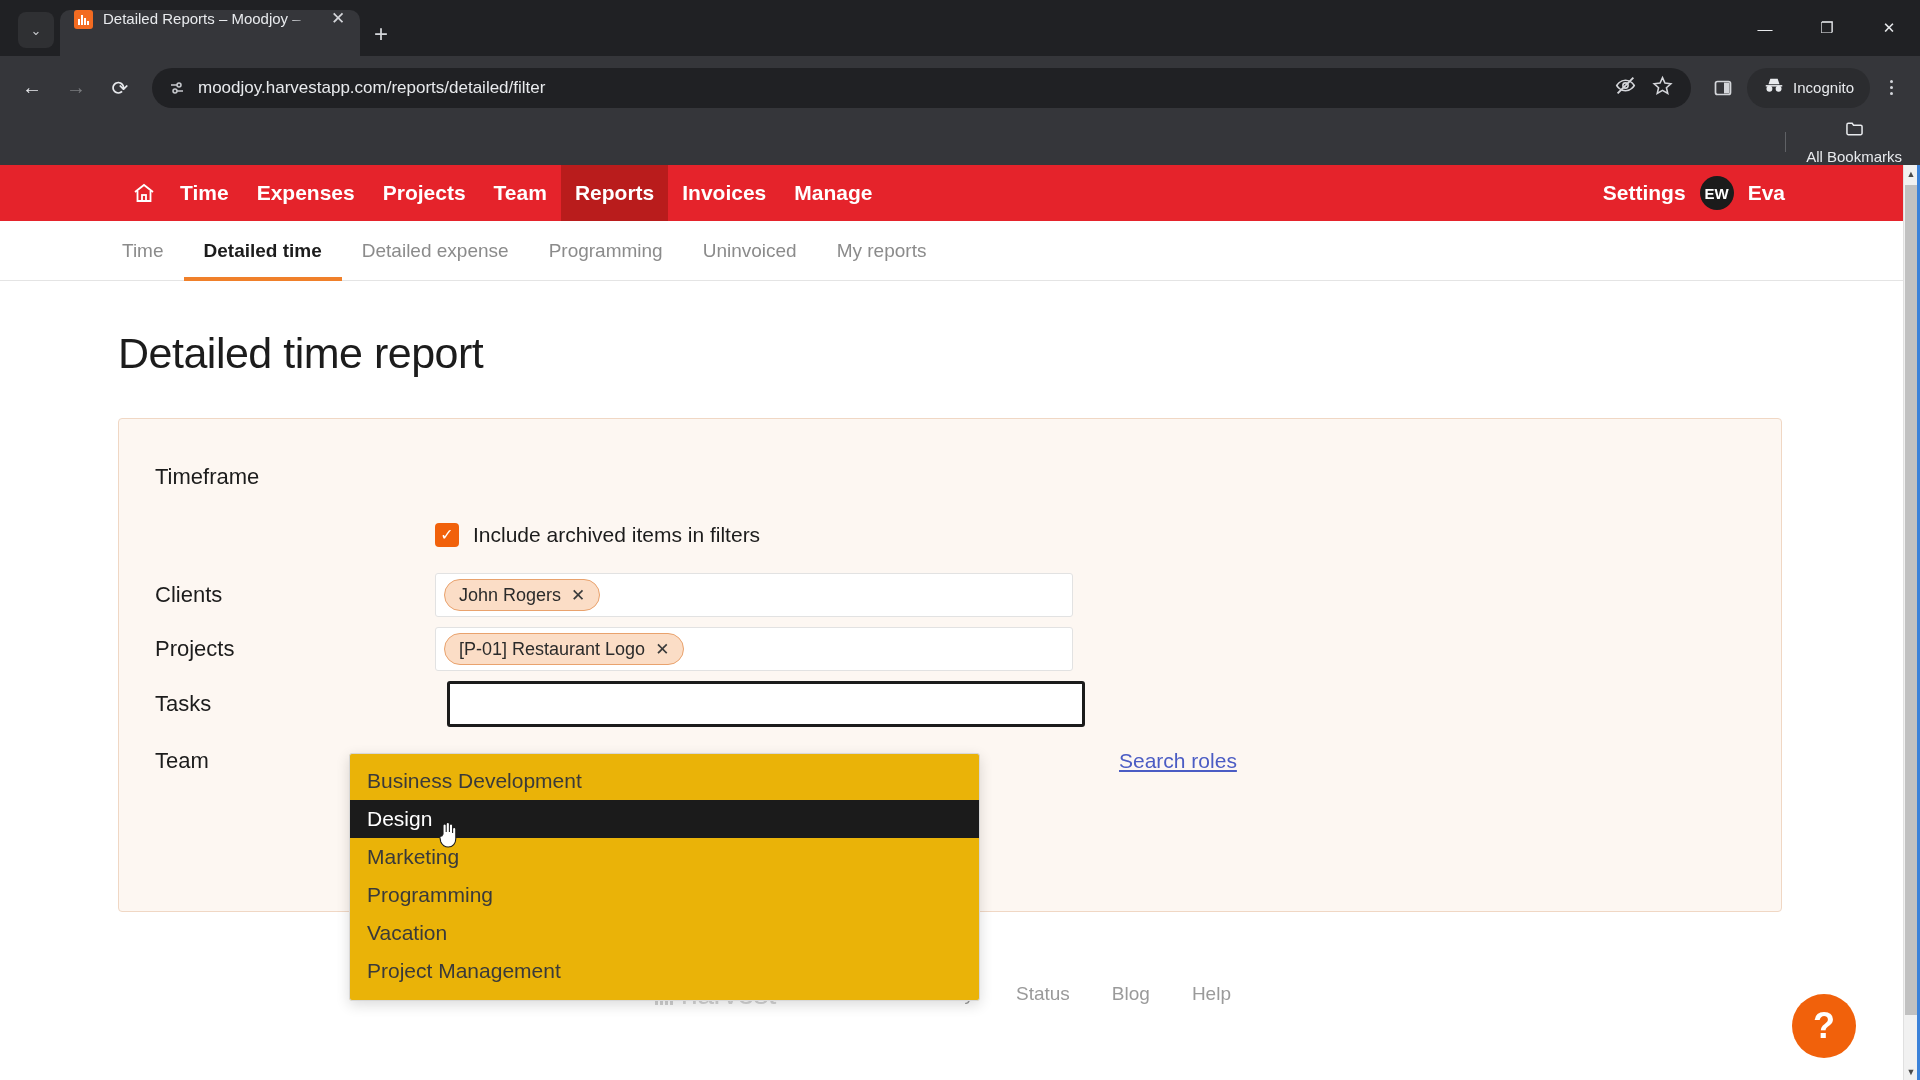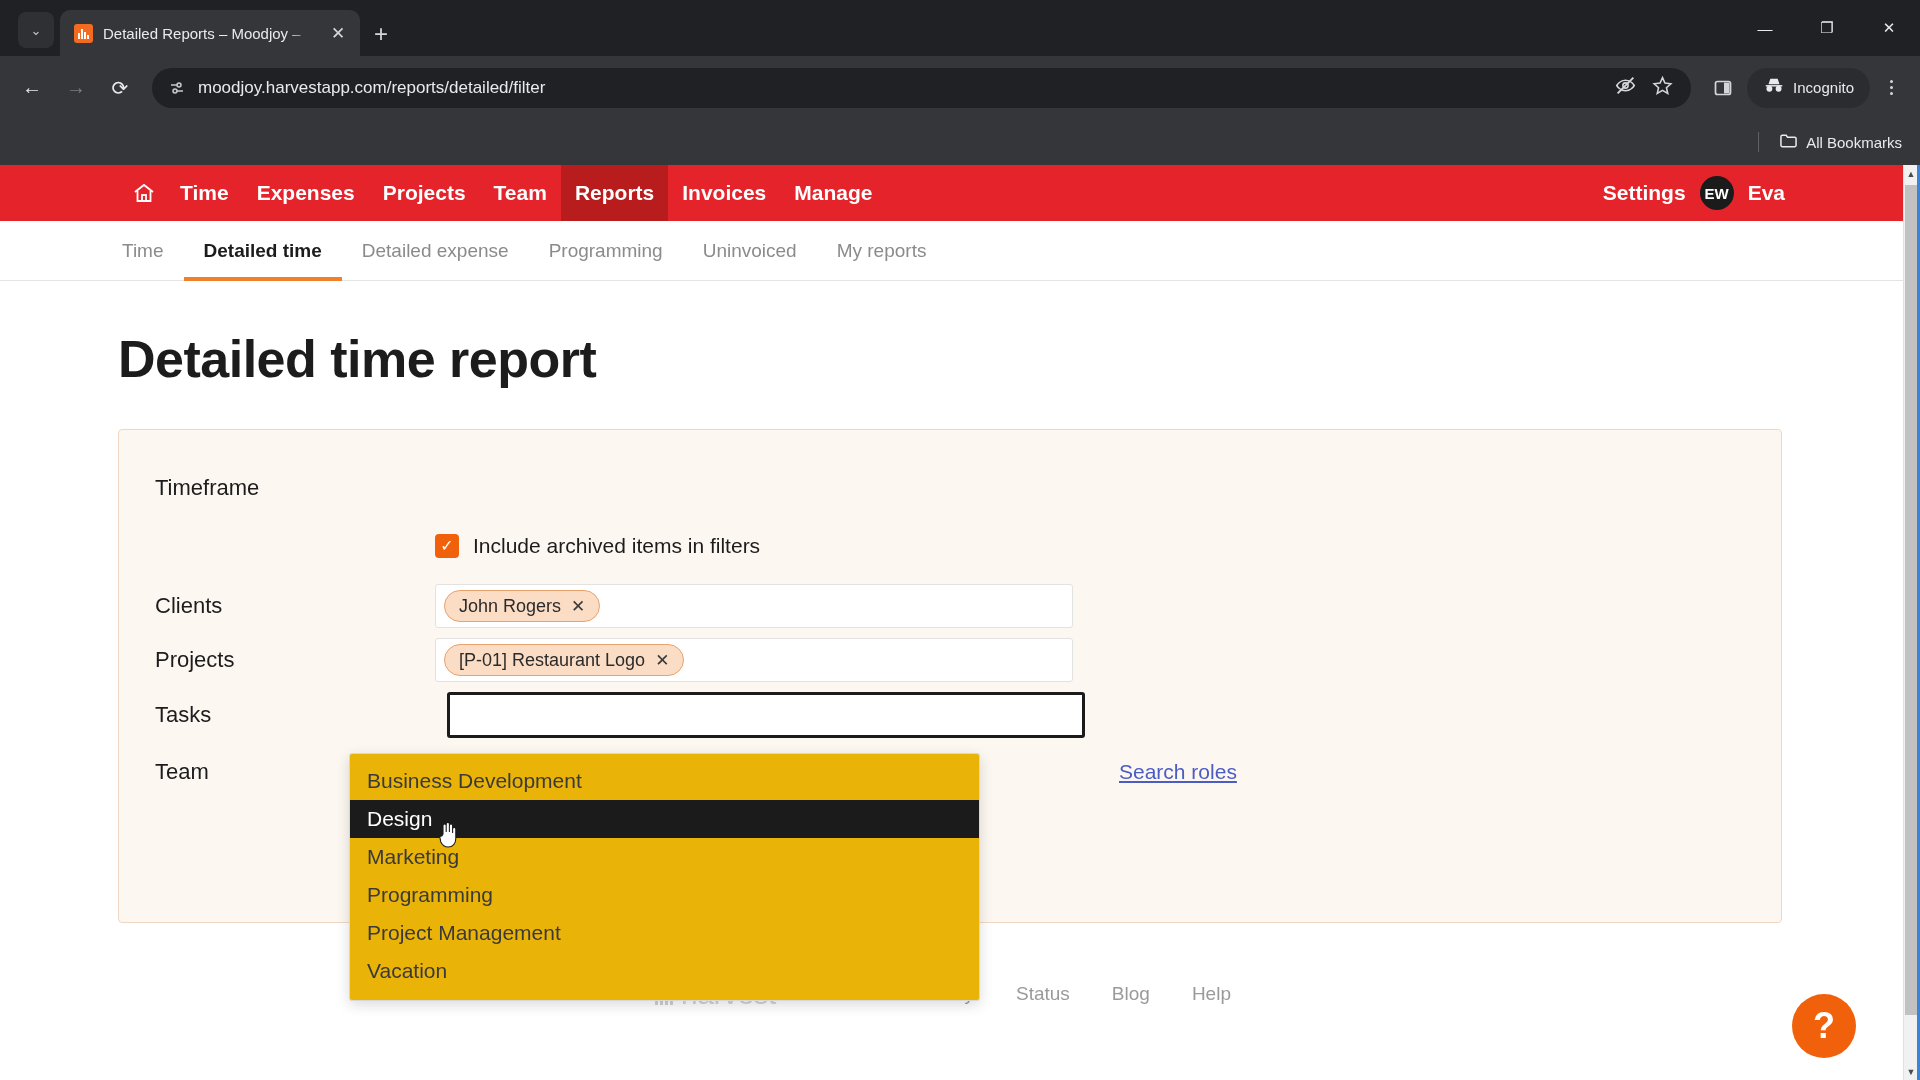--- a/index.html
+++ b/index.html
@@ -18,21 +18,21 @@
     display: flex; align-items: flex-end; padding-left: 10px;
   }
   .tab-list-btn {
     width: 36px; height: 36px; margin: 0 6px 8px 8px; border-radius: 8px;
     background: #2f3033; display: flex; align-items: center; justify-content: center;
     color: #c8cace; font-size: 13px;
   }
   .tab {
     height: 46px; min-width: 300px; max-width: 330px;
     background: #35363a; border-radius: 10px 10px 0 0;
-    display: flex; align-items: center; padding: 0 10px 0 14px; gap: 10px;
+    display: flex; padding: 0 10px 0 14px; gap: 10px;
     position: relative;
   }
   .tab-favicon {
     width: 19px; height: 19px; background: #f36b21; border-radius: 3px;
     flex: 0 0 auto; position: relative; overflow: hidden;
   }
   .tab-favicon i {
     position: absolute; bottom: 4px; width: 2px; background: #fff; display: block;
   }
   .tab-favicon i:nth-child(1){ left: 4px;  height: 6px; }
@@ -74,21 +74,21 @@
   }
   .kebab { width: 34px; height: 40px; display: flex; flex-direction: column; align-items: center;
            justify-content: center; gap: 3px; }
   .kebab b { width: 3px; height: 3px; background: #d4d6da; border-radius: 50%; display: block; }
 
   .bookmarkbar {
     height: 46px; background: #35363a; display: flex; align-items: center; justify-content: flex-end;
     padding-right: 18px; gap: 10px;
   }
   .bm-sep { width: 1px; height: 20px; background: #5f6165; margin-right: 10px; }
-  .bm-item { display: flex; align-items: center; gap: 8px; color: #e8eaed; font-size: 15px; }
+  .bm-item { display: flex; align-items: center; gap: 8px; color: #e8eaed; font-size: 15px; flex-direction: column; }
 
   
   .page { position: relative; width: 1920px; height: 915px; background: #fff; overflow: hidden; }
   .page-inner { position: absolute; inset: 0 17px 0 0; background: #fff; }
 
   .harvest-nav {
     height: 56px; background: #e5232b; display: flex; align-items: center; padding-left: 122px;
     position: relative;
   }
   .hn-home { width: 44px; height: 56px; display: flex; align-items: center; justify-content: center; }
@@ -113,21 +113,21 @@
     display: flex; align-items: center; padding: 0 20px; font-size: 19px; color: #8b8b8b;
     position: relative;
   }
   .sn-item:first-child { padding-left: 0; }
   .sn-item.active { color: #1c1c1c; font-weight: bold; }
   .sn-item.active::after {
     content: ""; position: absolute; left: 0; right: 0; bottom: -1px; height: 4px; background: #f0802a;
   }
 
   h1.page-title {
-    font-size: 52px; font-weight: bold; color: #1c1c1c; margin: 48px 0 0 118px; letter-spacing: -0.5px;
+    font-size: 43px; font-weight: normal; color: #1c1c1c; margin: 48px 0 0 118px; letter-spacing: -0.5px;
   }
 
   .filter-card {
     margin: 40px 0 0 118px; width: 1664px; background: #fdf7f2; border: 1px solid #f0d7c4;
     border-radius: 4px; padding: 38px 0 44px 0; position: relative;
   }
   .frow { display: flex; align-items: center; min-height: 40px; padding-left: 36px; position: relative; }
   .flabel { width: 280px; flex: 0 0 280px; font-size: 22px; color: #1c1c1c; }
 
   .select-box {
@@ -376,22 +376,22 @@
         </div>
 
         <div style="height:86px;"></div>
       </div>
 
       <div class="dropdown">
         <div class="dd-item">Business Development</div>
         <div class="dd-item highlight">Design</div>
         <div class="dd-item">Marketing</div>
         <div class="dd-item">Programming</div>
+        <div class="dd-item">Vacation</div>
         <div class="dd-item">Project Management</div>
-        <div class="dd-item">Vacation</div>
       </div>
 
       <div class="cursor">
         <svg width="24" height="30" viewBox="0 0 24 30" fill="#fff" stroke="#1b1b1b" stroke-width="1.1">
           <path d="M7 14V5.5a1.6 1.6 0 013.2 0V12V4a1.6 1.6 0 013.2 0v8V5.6a1.6 1.6 0 013.2 0V13v-4a1.6 1.6 0 013.2 0v9.5c0 5-3 8.5-7.5 8.5-4 0-6.1-2-7.6-5.3L4 18c-.7-1.4.6-2.6 1.8-1.9z"></path>
         </svg>
       </div>
 
       <div class="footer">
         <span class="hv-logo">

